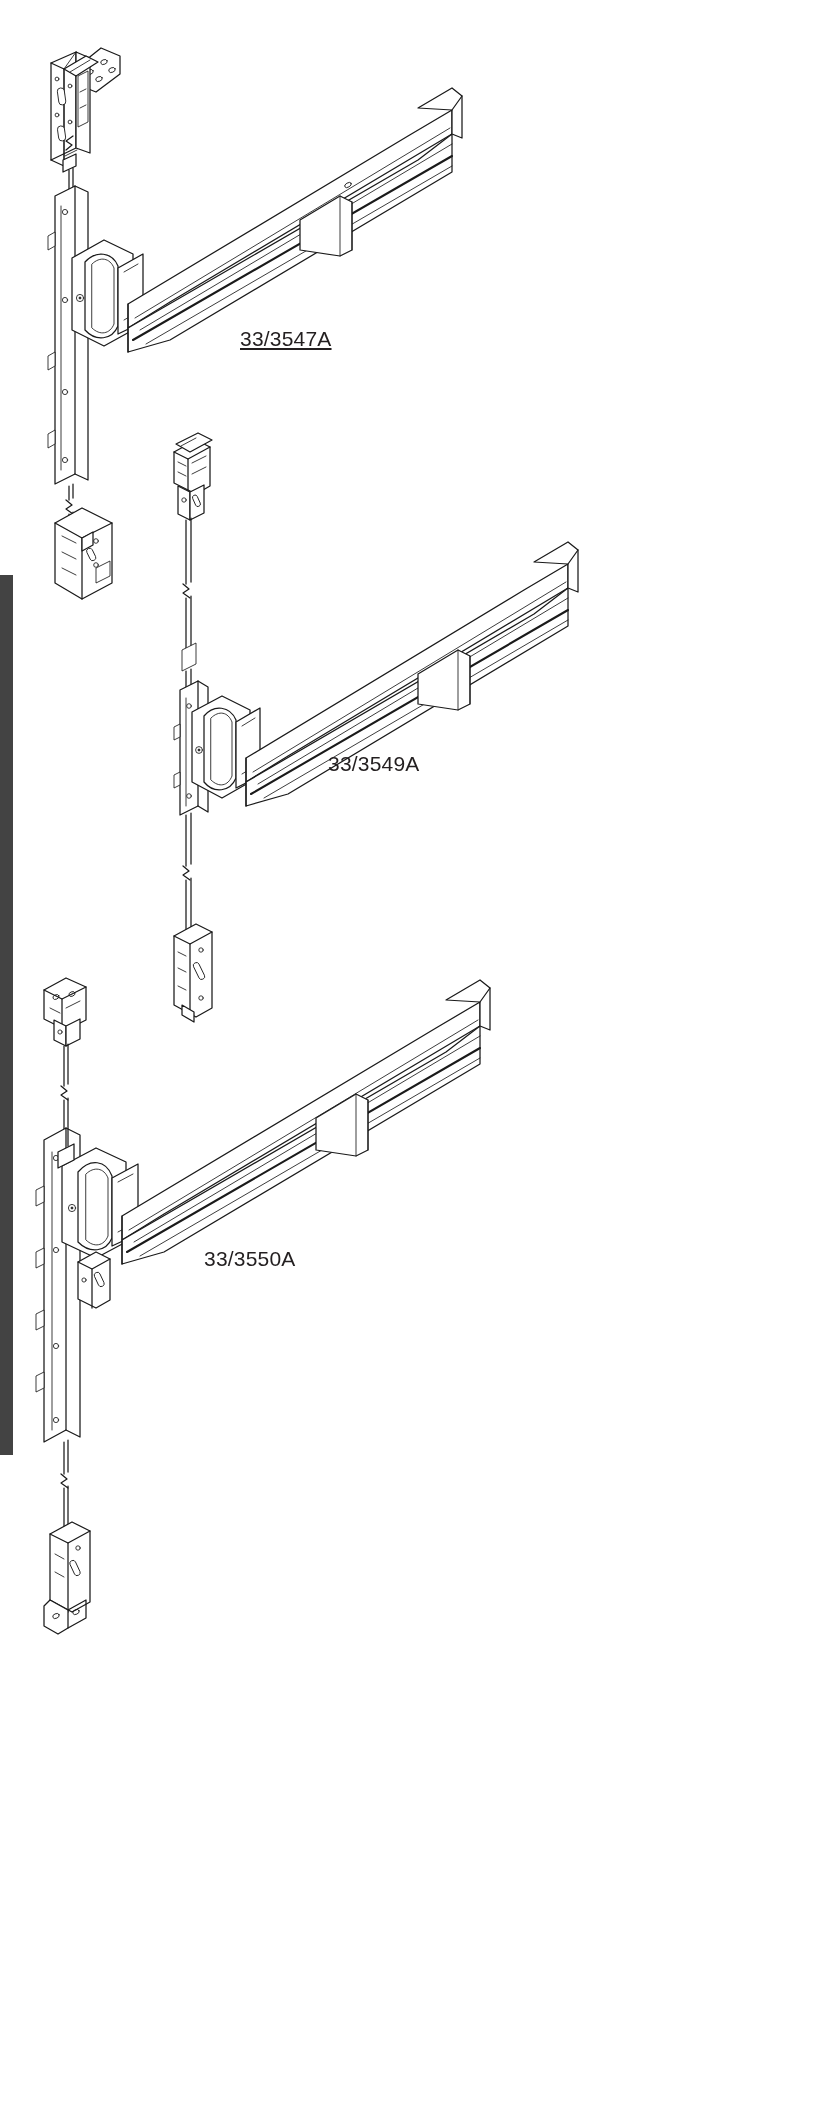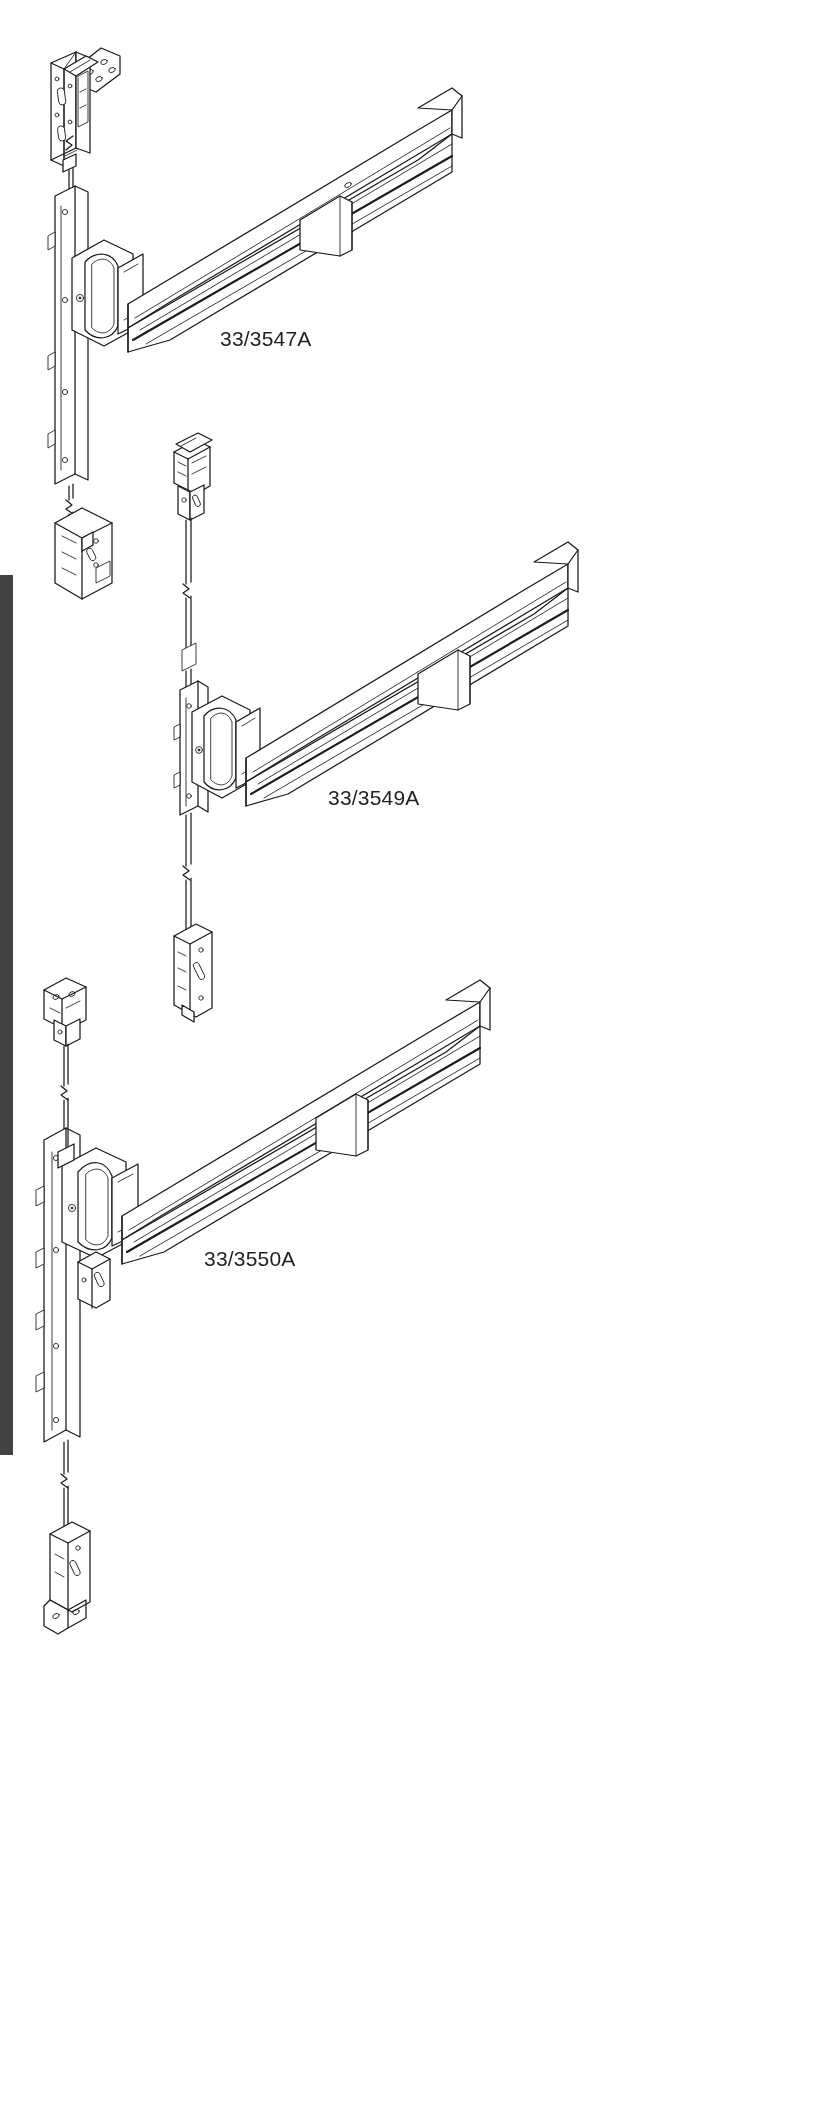--- a/index.html
+++ b/index.html
@@ -382,19 +382,19 @@
         <path class="fl" d="M50 1600 L68 1610 L68 1628 L58 1634 L44 1626 L44 1606 Z"></path>
         <path class="ln" d="M68 1610 L86 1600 L86 1618 L68 1628"></path>
         <ellipse class="ln-t" cx="56" cy="1616" rx="3.4" ry="2.3" transform="rotate(-24 56 1616)"></ellipse>
         <ellipse class="ln-t" cx="76" cy="1612" rx="3.4" ry="2.3" transform="rotate(-24 76 1612)"></ellipse>
       </g>
 
     </g>
 
   </svg>
 
-  <div class="part-label" style="left:220px; top:327px;">33/3547A</div>
-
-  <div class="part-label" style="left:328px; top:786px;">33/3549A</div>
+  <div class="part-label" style="left:240px; top:327px;text-decoration:underline;">33/3547A</div>
+
+  <div class="part-label" style="left:328px; top:752px;">33/3549A</div>
 
   <div class="part-label" style="left:204px; top:1247px;text-align:right;">33/3550A</div>
 
 </div>
 
 </body></html>

